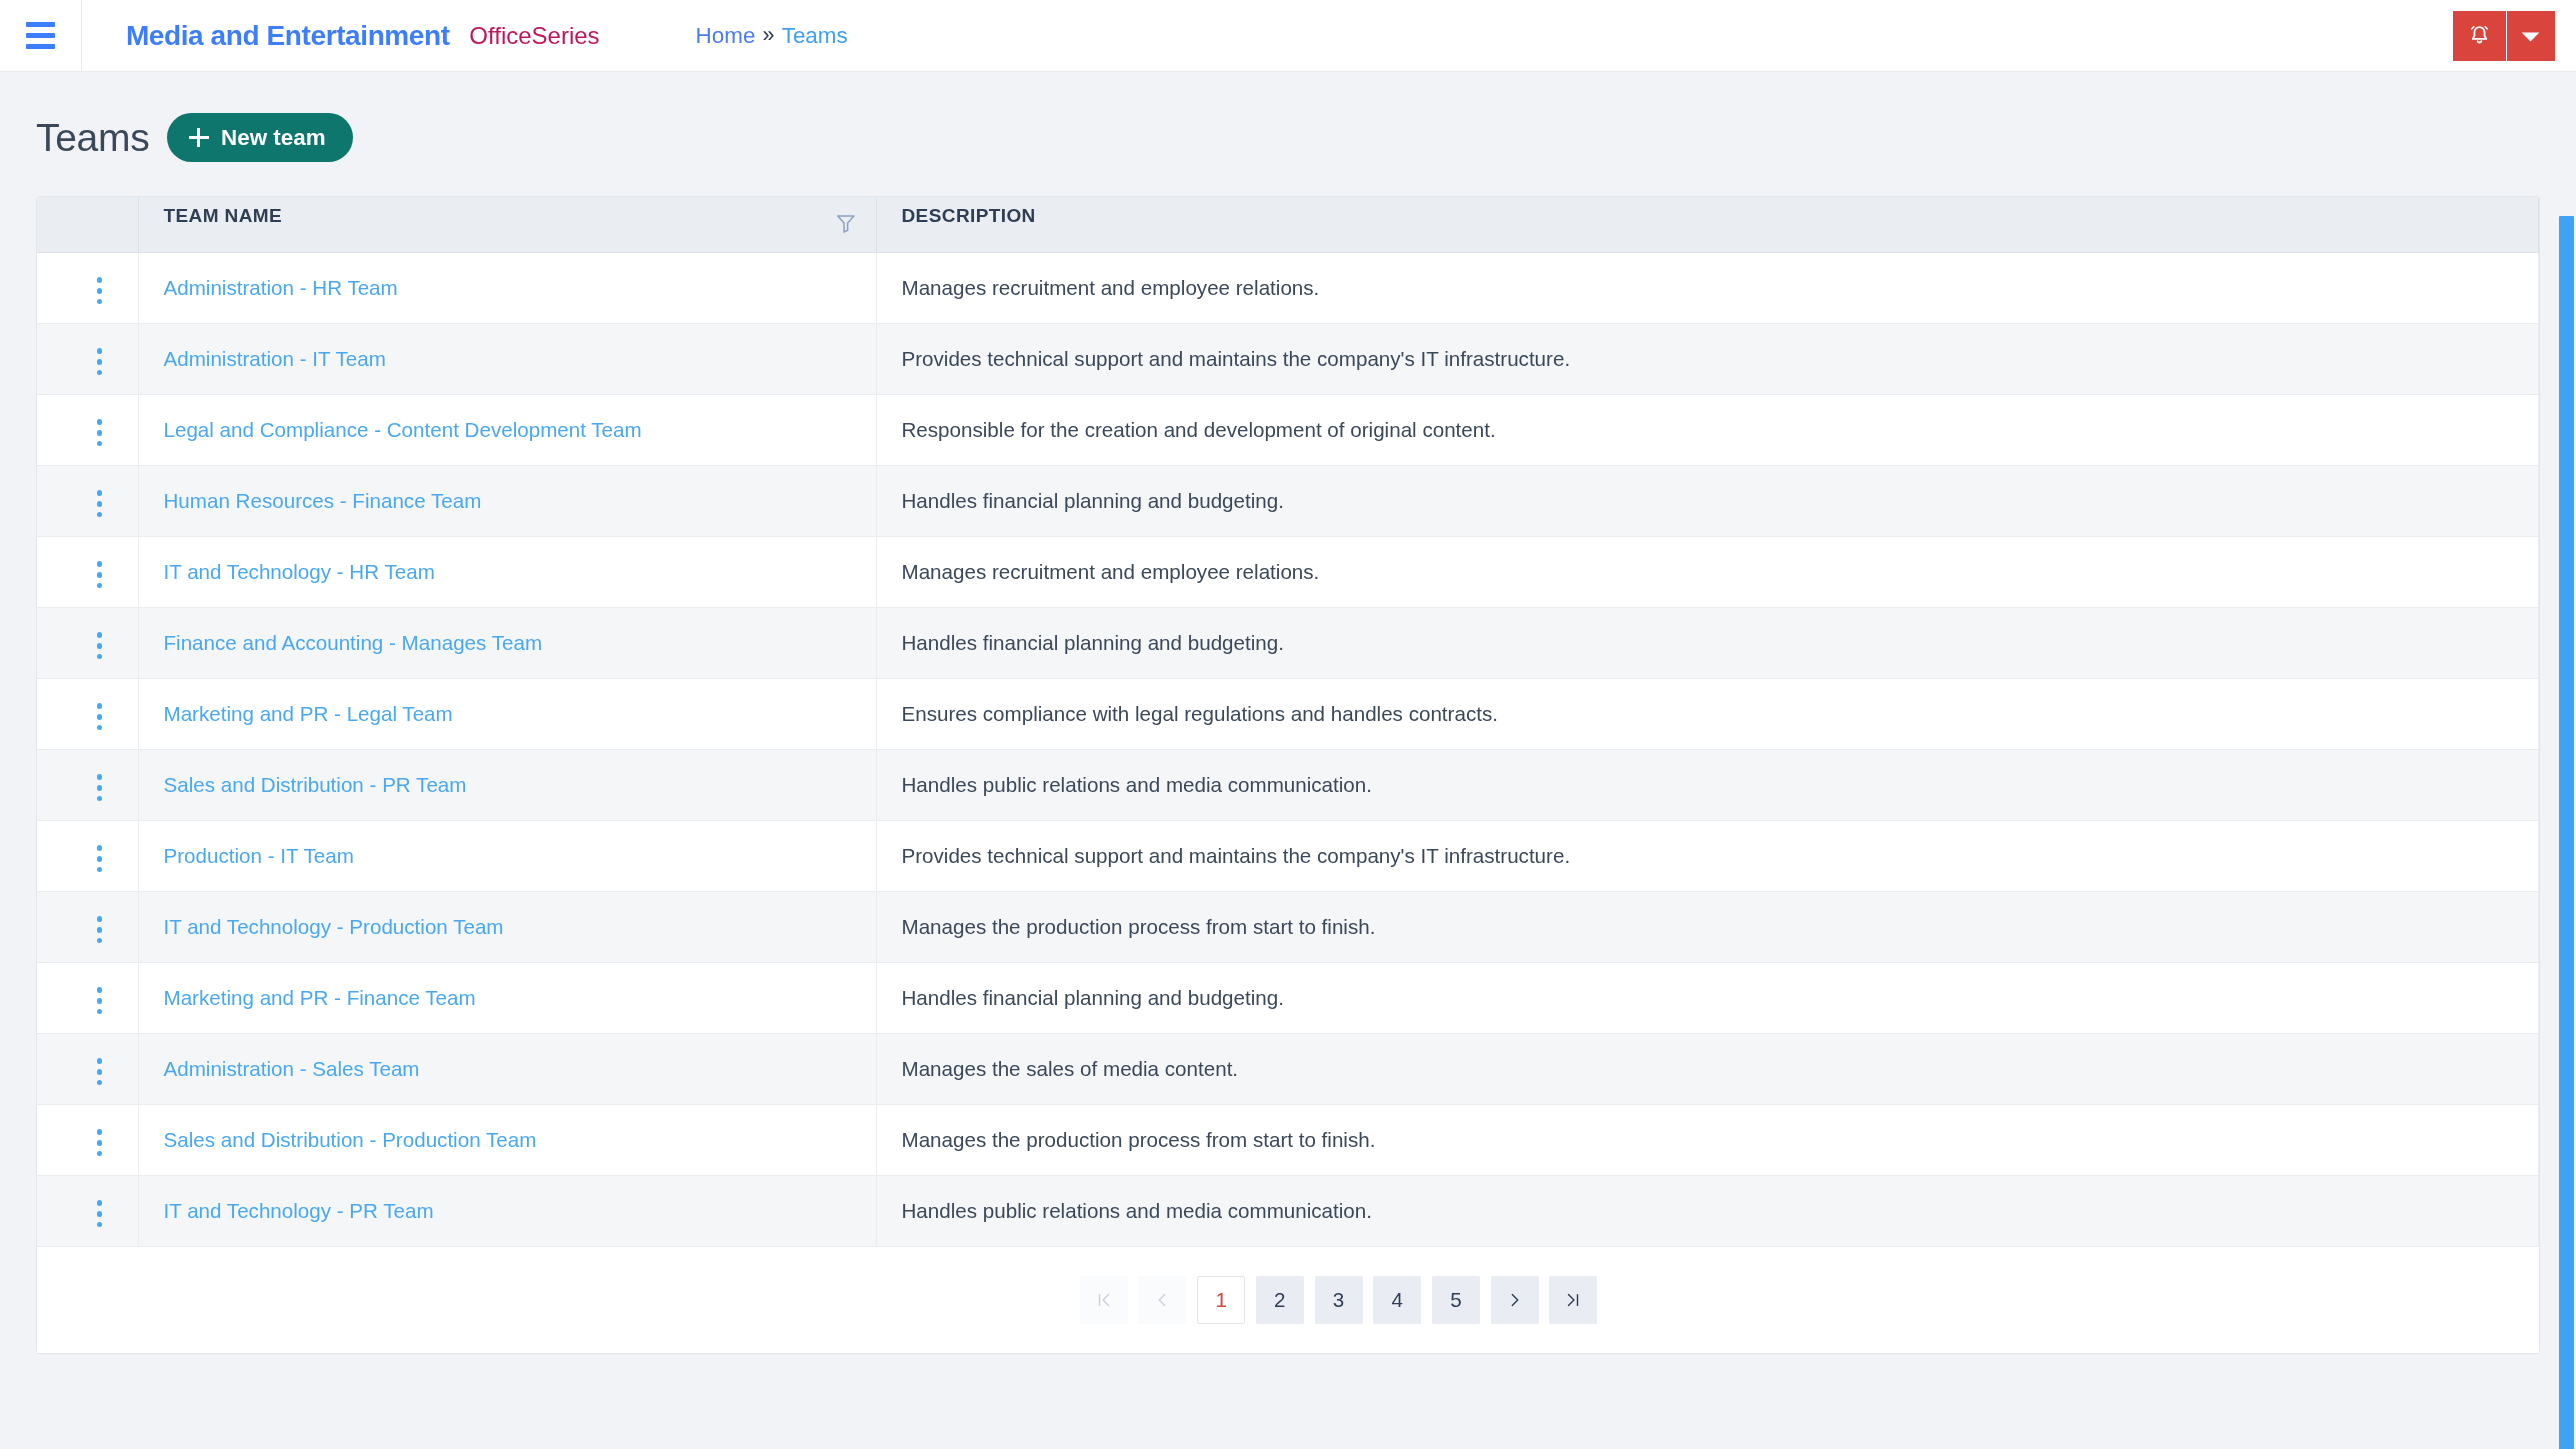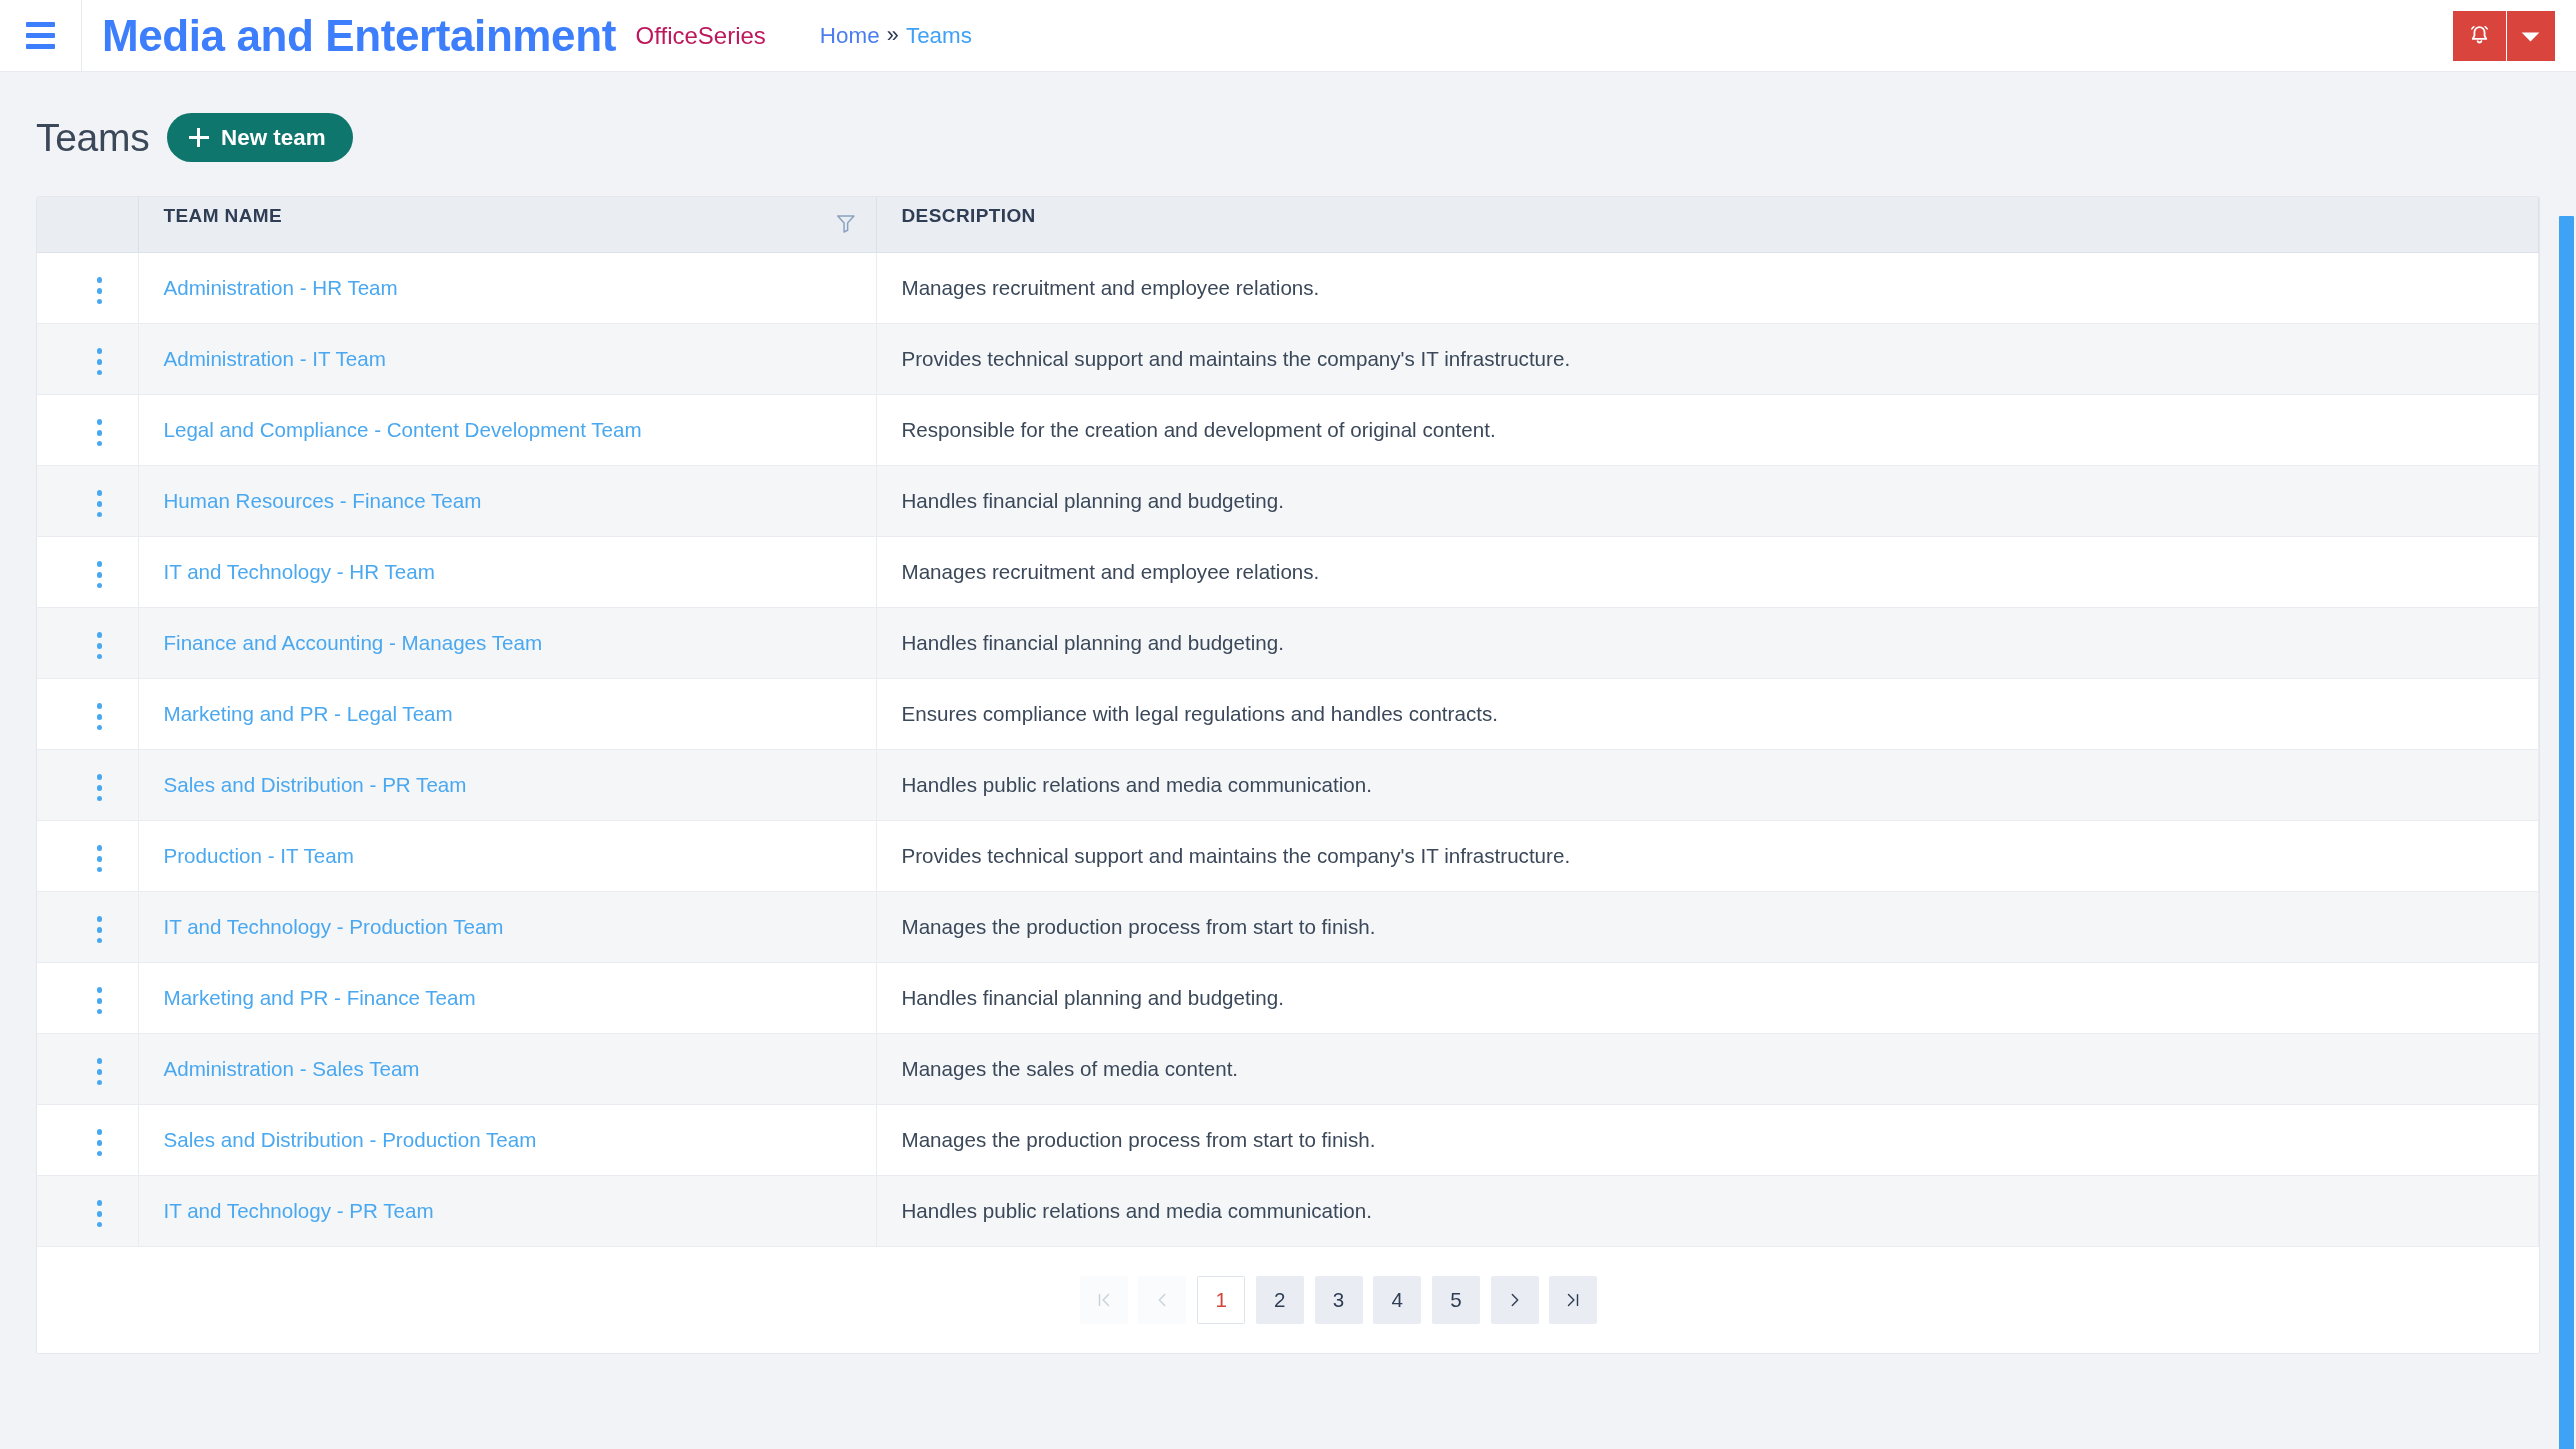--- a/index.html
+++ b/index.html
@@ -30,35 +30,35 @@
     display: block;
     width: 29px; height: 4.5px;
     background: #3d7efc;
     border-radius: 0.9px;
   }
   .topbar-divider {
     width: 0.9px; height: 72px;
     background: #e7eaee;
   }
   .brand {
-    margin-left: 20px;
-    font-size: 44px;
+    margin-left: 44px;
+    font-size: 28px;
     font-weight: bold;
     color: #3d7efc;
     letter-spacing: -0.4px;
     white-space: nowrap;
   }
   .brand-sub {
     margin-left: 19.7px;
     font-size: 24px;
     color: #be185d;
     white-space: nowrap;
   }
   .breadcrumb {
-    margin-left: 54px;
+    margin-left: 96px;
     font-size: 22.4px;
     display: flex;
     align-items: flex-start;
     gap: 7.2px;
     white-space: nowrap;
   }
   .bc-home { color: #4c7df0; cursor: pointer; }
   .bc-sep  { color: #2c3a55; font-size: 21.5px; }
   .bc-cur  { color: #3fa0f5; cursor: pointer; }
 

